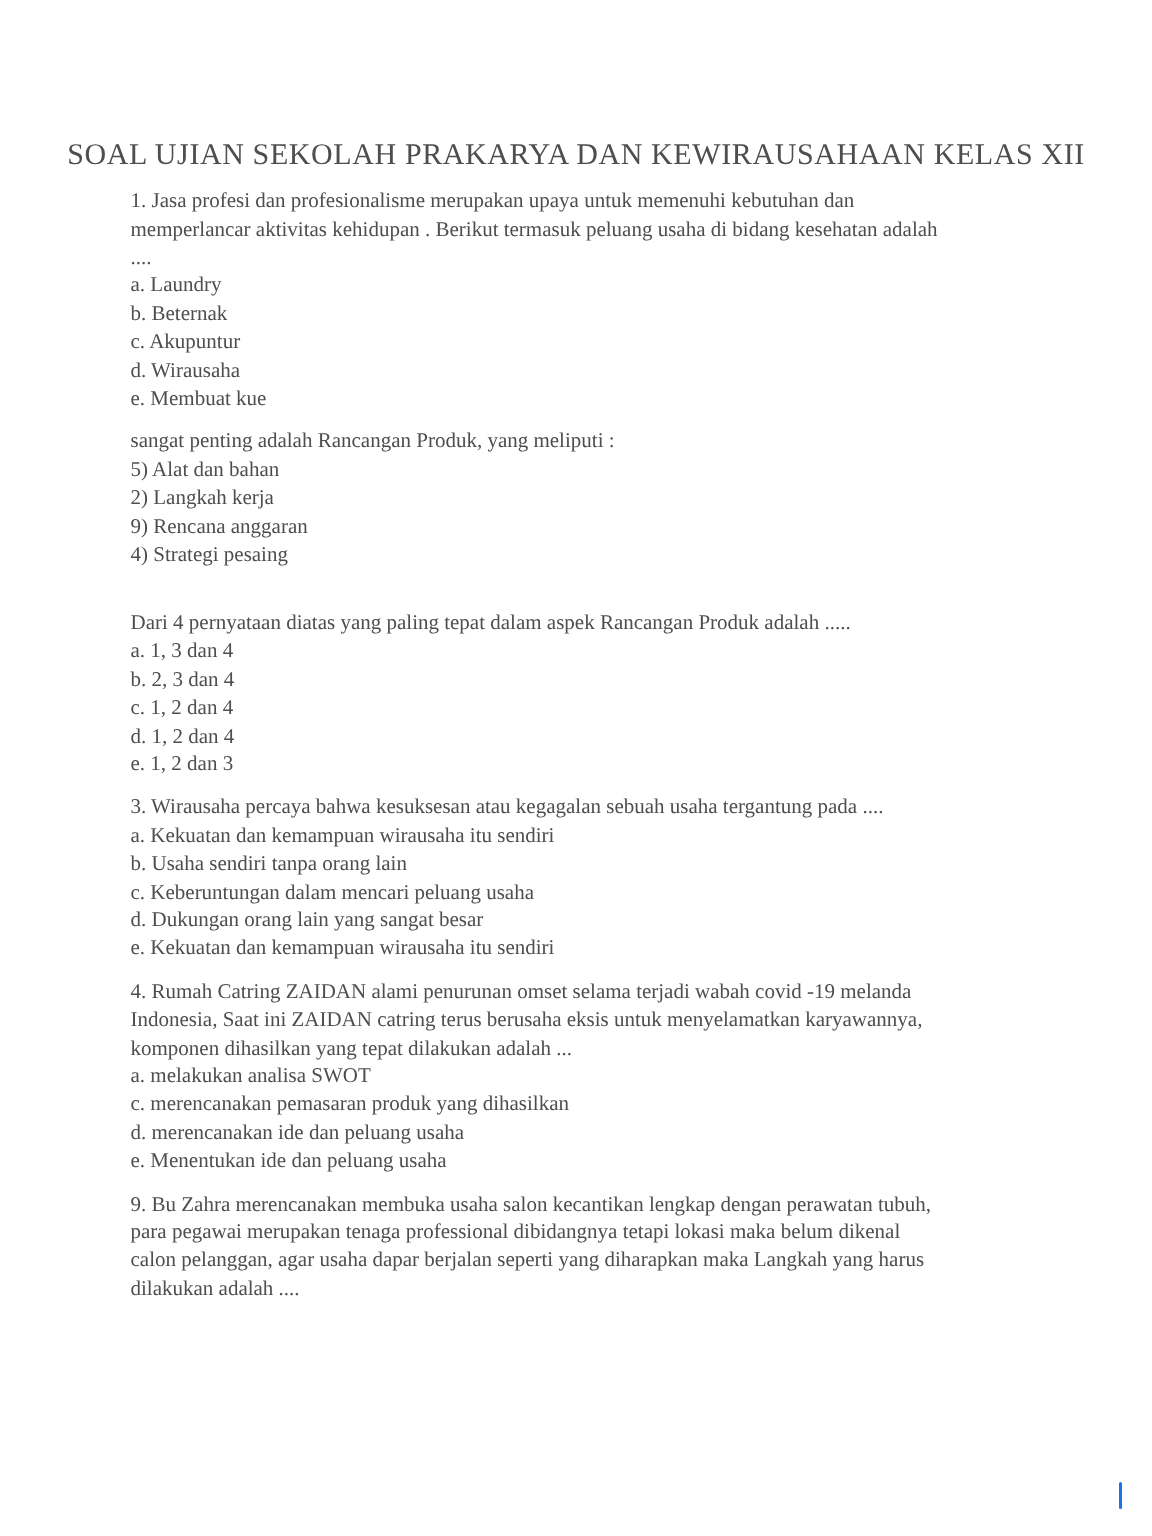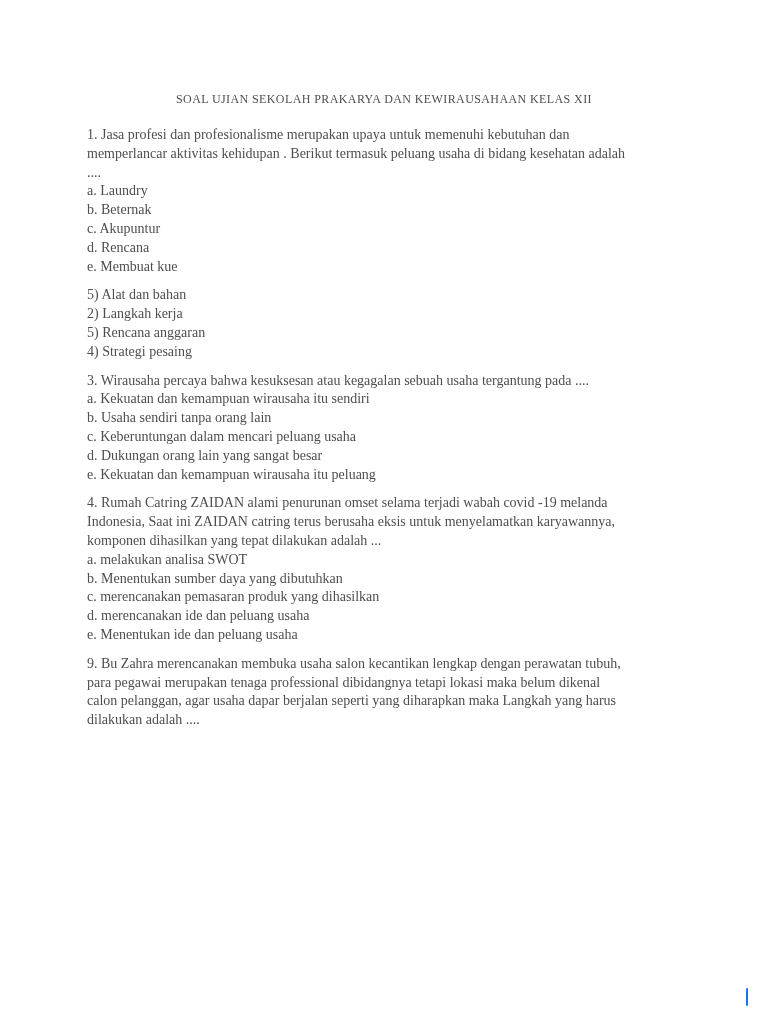--- a/index.html
+++ b/index.html
@@ -19,21 +19,21 @@
     background: #ffffff;
     font-family: "Liberation Serif", serif;
     color: #4e4e4e;
   }
   .doc-title {
     position: absolute;
     top: 92px;
     left: 0;
     width: 768px;
     text-align: center;
-    font-size: 12px;
+    font-size: 20px;
     letter-spacing: 0.4px;
     white-space: pre;
     color: #4e4e4e;
   }
   .doc-content {
     position: absolute;
     top: 126px;
     left: 87px;
     width: 640px;
     font-size: 14px;
@@ -66,43 +66,51 @@
   <div class="doc-title">SOAL UJIAN SEKOLAH PRAKARYA DAN KEWIRAUSAHAAN KELAS XII</div>
 
   <div class="doc-content">
       <div class="qblock">
         <div class="line">1. Jasa profesi dan profesionalisme merupakan upaya untuk memenuhi kebutuhan dan</div>
         <div class="line">memperlancar aktivitas kehidupan . Berikut termasuk peluang usaha di bidang kesehatan adalah</div>
         <div class="line">....</div>
         <div class="line">a. Laundry</div>
         <div class="line">b. Beternak</div>
         <div class="line">c. Akupuntur</div>
-        <div class="line">d. Rencana</div>
+        <div class="line">d. Wirausaha</div>
         <div class="line">e. Membuat kue</div>
       </div>
       <div class="qblock">
+        <div class="line">sangat penting adalah Rancangan Produk, yang meliputi :</div>
         <div class="line">5) Alat dan bahan</div>
         <div class="line">2) Langkah kerja</div>
-        <div class="line">5) Rencana anggaran</div>
+        <div class="line">9) Rencana anggaran</div>
         <div class="line">4) Strategi pesaing</div>
+      </div>
+      <div class="qblock extra-gap">
+        <div class="line">Dari 4 pernyataan diatas yang paling tepat dalam aspek Rancangan Produk adalah .....</div>
+        <div class="line">a. 1, 3 dan 4</div>
+        <div class="line">b. 2, 3 dan 4</div>
+        <div class="line">c. 1, 2 dan 4</div>
+        <div class="line">d. 1, 2 dan 4</div>
+        <div class="line">e. 1, 2 dan 3</div>
       </div>
       <div class="qblock">
         <div class="line">3. Wirausaha percaya bahwa kesuksesan atau kegagalan sebuah usaha tergantung pada ....</div>
         <div class="line">a. Kekuatan dan kemampuan wirausaha itu sendiri</div>
         <div class="line">b. Usaha sendiri tanpa orang lain</div>
         <div class="line">c. Keberuntungan dalam mencari peluang usaha</div>
         <div class="line">d. Dukungan orang lain yang sangat besar</div>
-        <div class="line">e. Kekuatan dan kemampuan wirausaha itu peluang</div>
+        <div class="line">e. Kekuatan dan kemampuan wirausaha itu sendiri</div>
       </div>
       <div class="qblock">
         <div class="line">4. Rumah Catring ZAIDAN alami penurunan omset selama terjadi wabah covid -19 melanda</div>
         <div class="line">Indonesia, Saat ini ZAIDAN catring terus berusaha eksis untuk menyelamatkan karyawannya,</div>
         <div class="line">komponen dihasilkan yang tepat dilakukan adalah ...</div>
         <div class="line">a. melakukan analisa SWOT</div>
-        <div class="line">b. Menentukan sumber daya yang dibutuhkan</div>
         <div class="line">c. merencanakan pemasaran produk yang dihasilkan</div>
         <div class="line">d. merencanakan ide dan peluang usaha</div>
         <div class="line">e. Menentukan ide dan peluang usaha</div>
       </div>
       <div class="qblock">
         <div class="line">9. Bu Zahra merencanakan membuka usaha salon kecantikan lengkap dengan perawatan tubuh,</div>
         <div class="line">para pegawai merupakan tenaga professional dibidangnya tetapi lokasi maka belum dikenal</div>
         <div class="line">calon pelanggan, agar usaha dapar berjalan seperti yang diharapkan maka Langkah yang harus</div>
         <div class="line">dilakukan adalah ....</div>
       </div>

